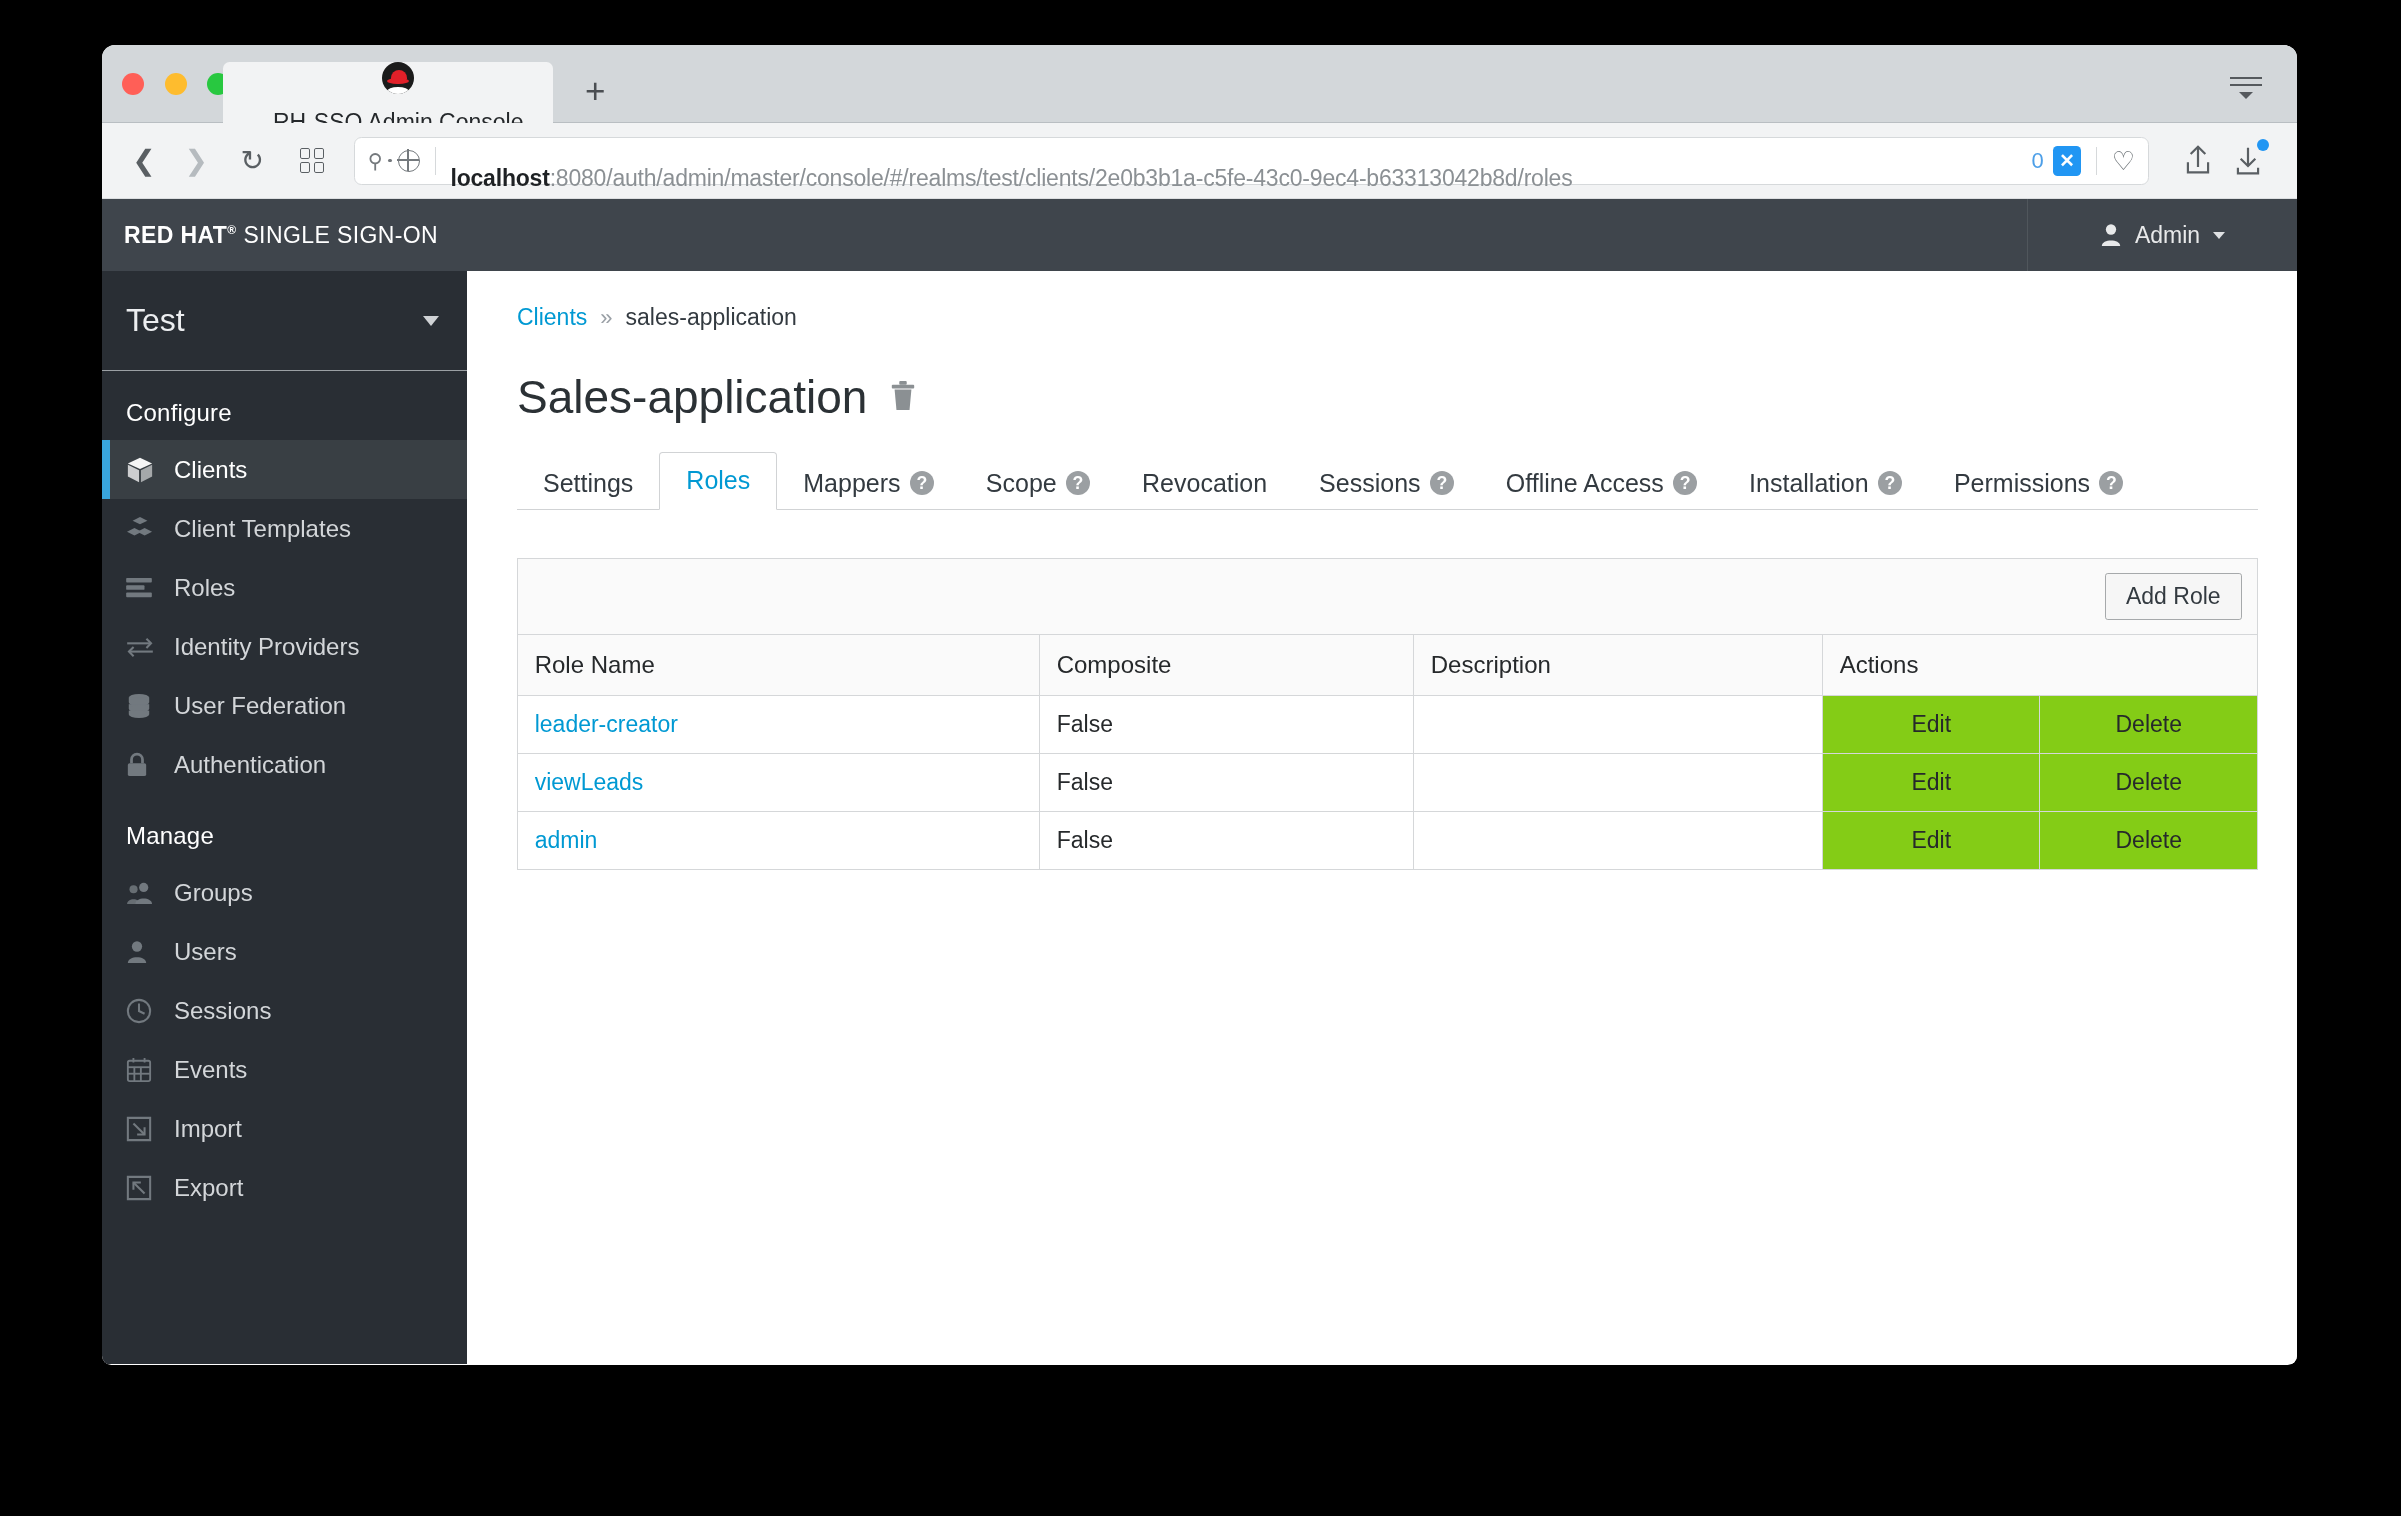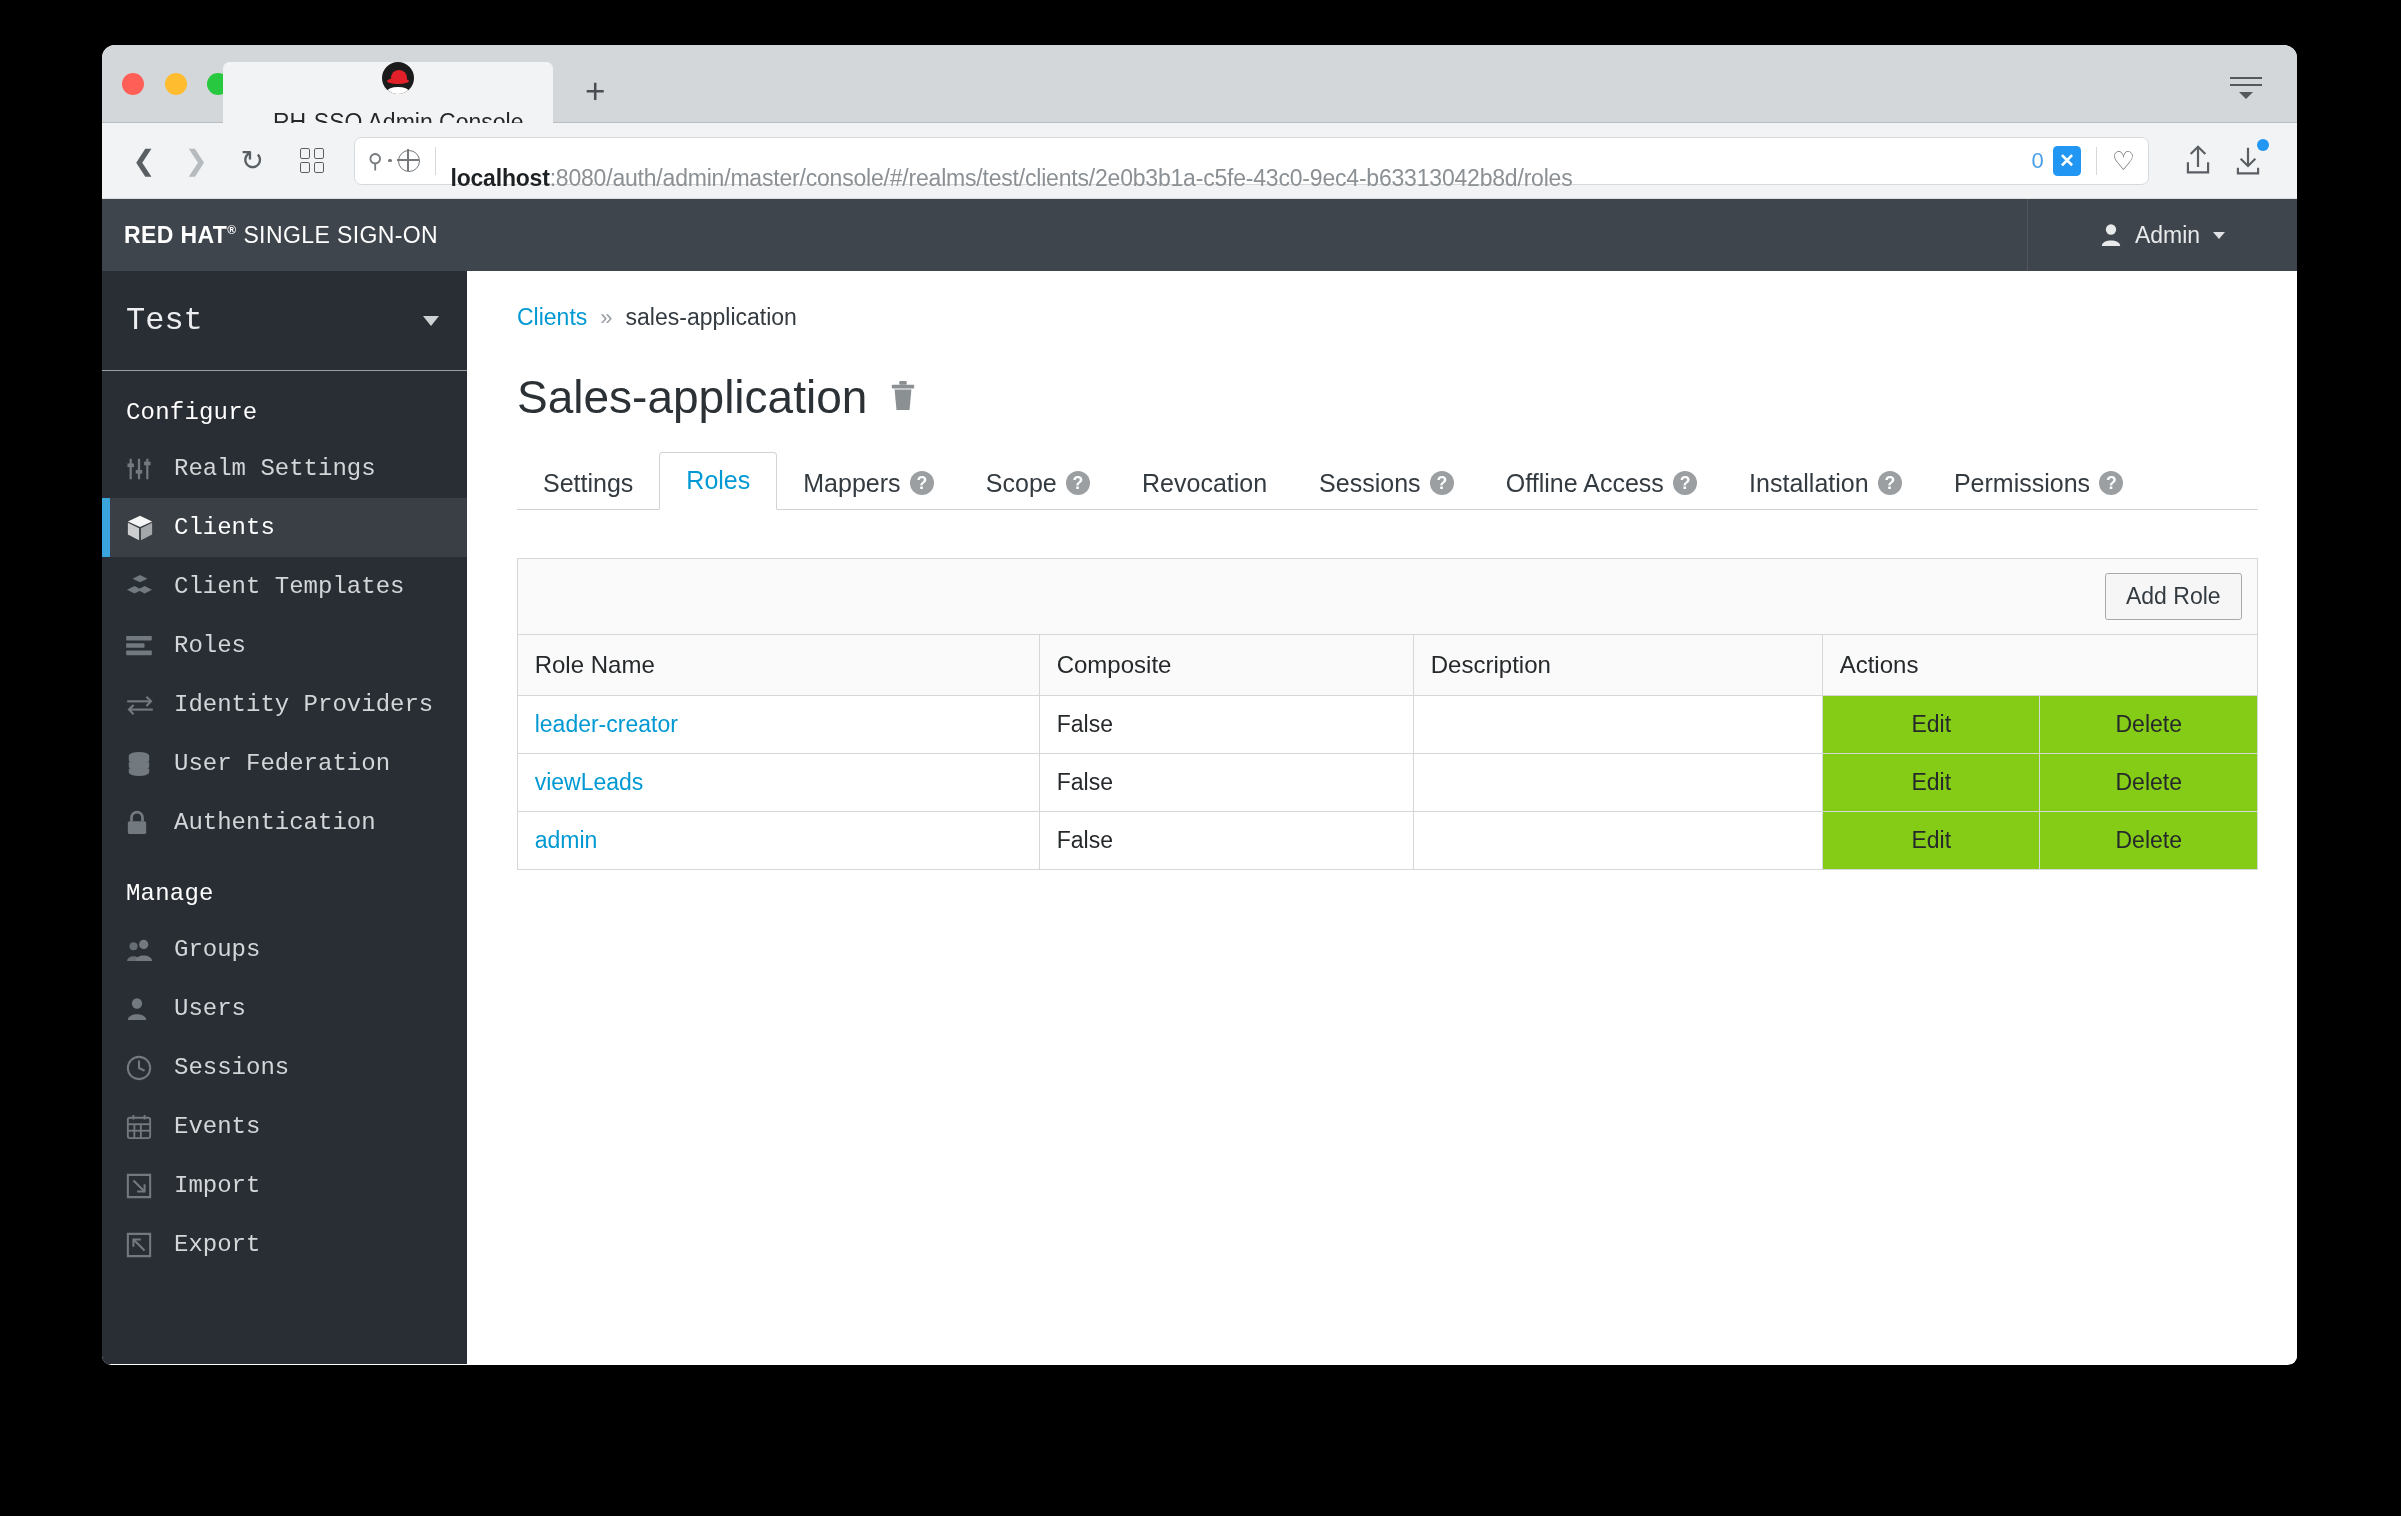--- a/index.html
+++ b/index.html
@@ -200,21 +200,21 @@
     border-left: 6.5px solid transparent;
     border-right: 6.5px solid transparent;
     border-top: 7.4px solid #dfe1e3;
   }
 
   .body-row { display: flex; height: 1093px; }
 
   
   .sidebar {
     width: 365px; background: #292e34;
-    flex: none; position: relative; font-family: Liberation Mono, monospace;
+    flex: none; position: relative;
   }
   .realm-select {
     height: 100px;
     display: flex; align-items: center;
     padding: 0 28px 0 24px;
     border-bottom: 1.9px solid #9ba0a4;
     color: #eceef0;
   }
   .realm-name { font-size: 32px; font-weight: 400; }
   .realm-caret {
@@ -431,31 +431,20 @@
     <div class="body-row">
 
       <div class="sidebar">
         <div class="realm-select">
           <span class="realm-name">Test</span>
           <span class="realm-caret"></span>
         </div>
 
         <div class="nav-group-title">Configure</div>
 
-        <div class="nav-item">
-          <span class="nav-icon">
-            <svg width="26" height="24" viewBox="0 0 28 26" stroke="currentColor" stroke-width="2.4" fill="none">
-              <path d="M5 2v22M14 2v22M23 2v22"></path>
-              <rect x="1.5" y="7" width="7" height="4" fill="currentColor" stroke="none"></rect>
-              <rect x="10.5" y="14" width="7" height="4" fill="currentColor" stroke="none"></rect>
-              <rect x="19.5" y="5" width="7" height="4" fill="currentColor" stroke="none"></rect>
-            </svg>
-          </span>
-          <span>Realm Settings</span>
-        </div>
 
         <div class="nav-item active">
           <span class="nav-icon">
             <svg width="28" height="28" viewBox="0 0 30 30" fill="currentColor">
               <path d="M15 2 L28 8 L15 14 L2 8 Z" opacity="0.95"></path>
               <path d="M2 9.5 L14 15.3 L14 28 L2 22 Z" opacity="0.75"></path>
               <path d="M28 9.5 L16 15.3 L16 28 L28 22 Z" opacity="0.55"></path>
             </svg>
           </span>
           <span>Clients</span>

